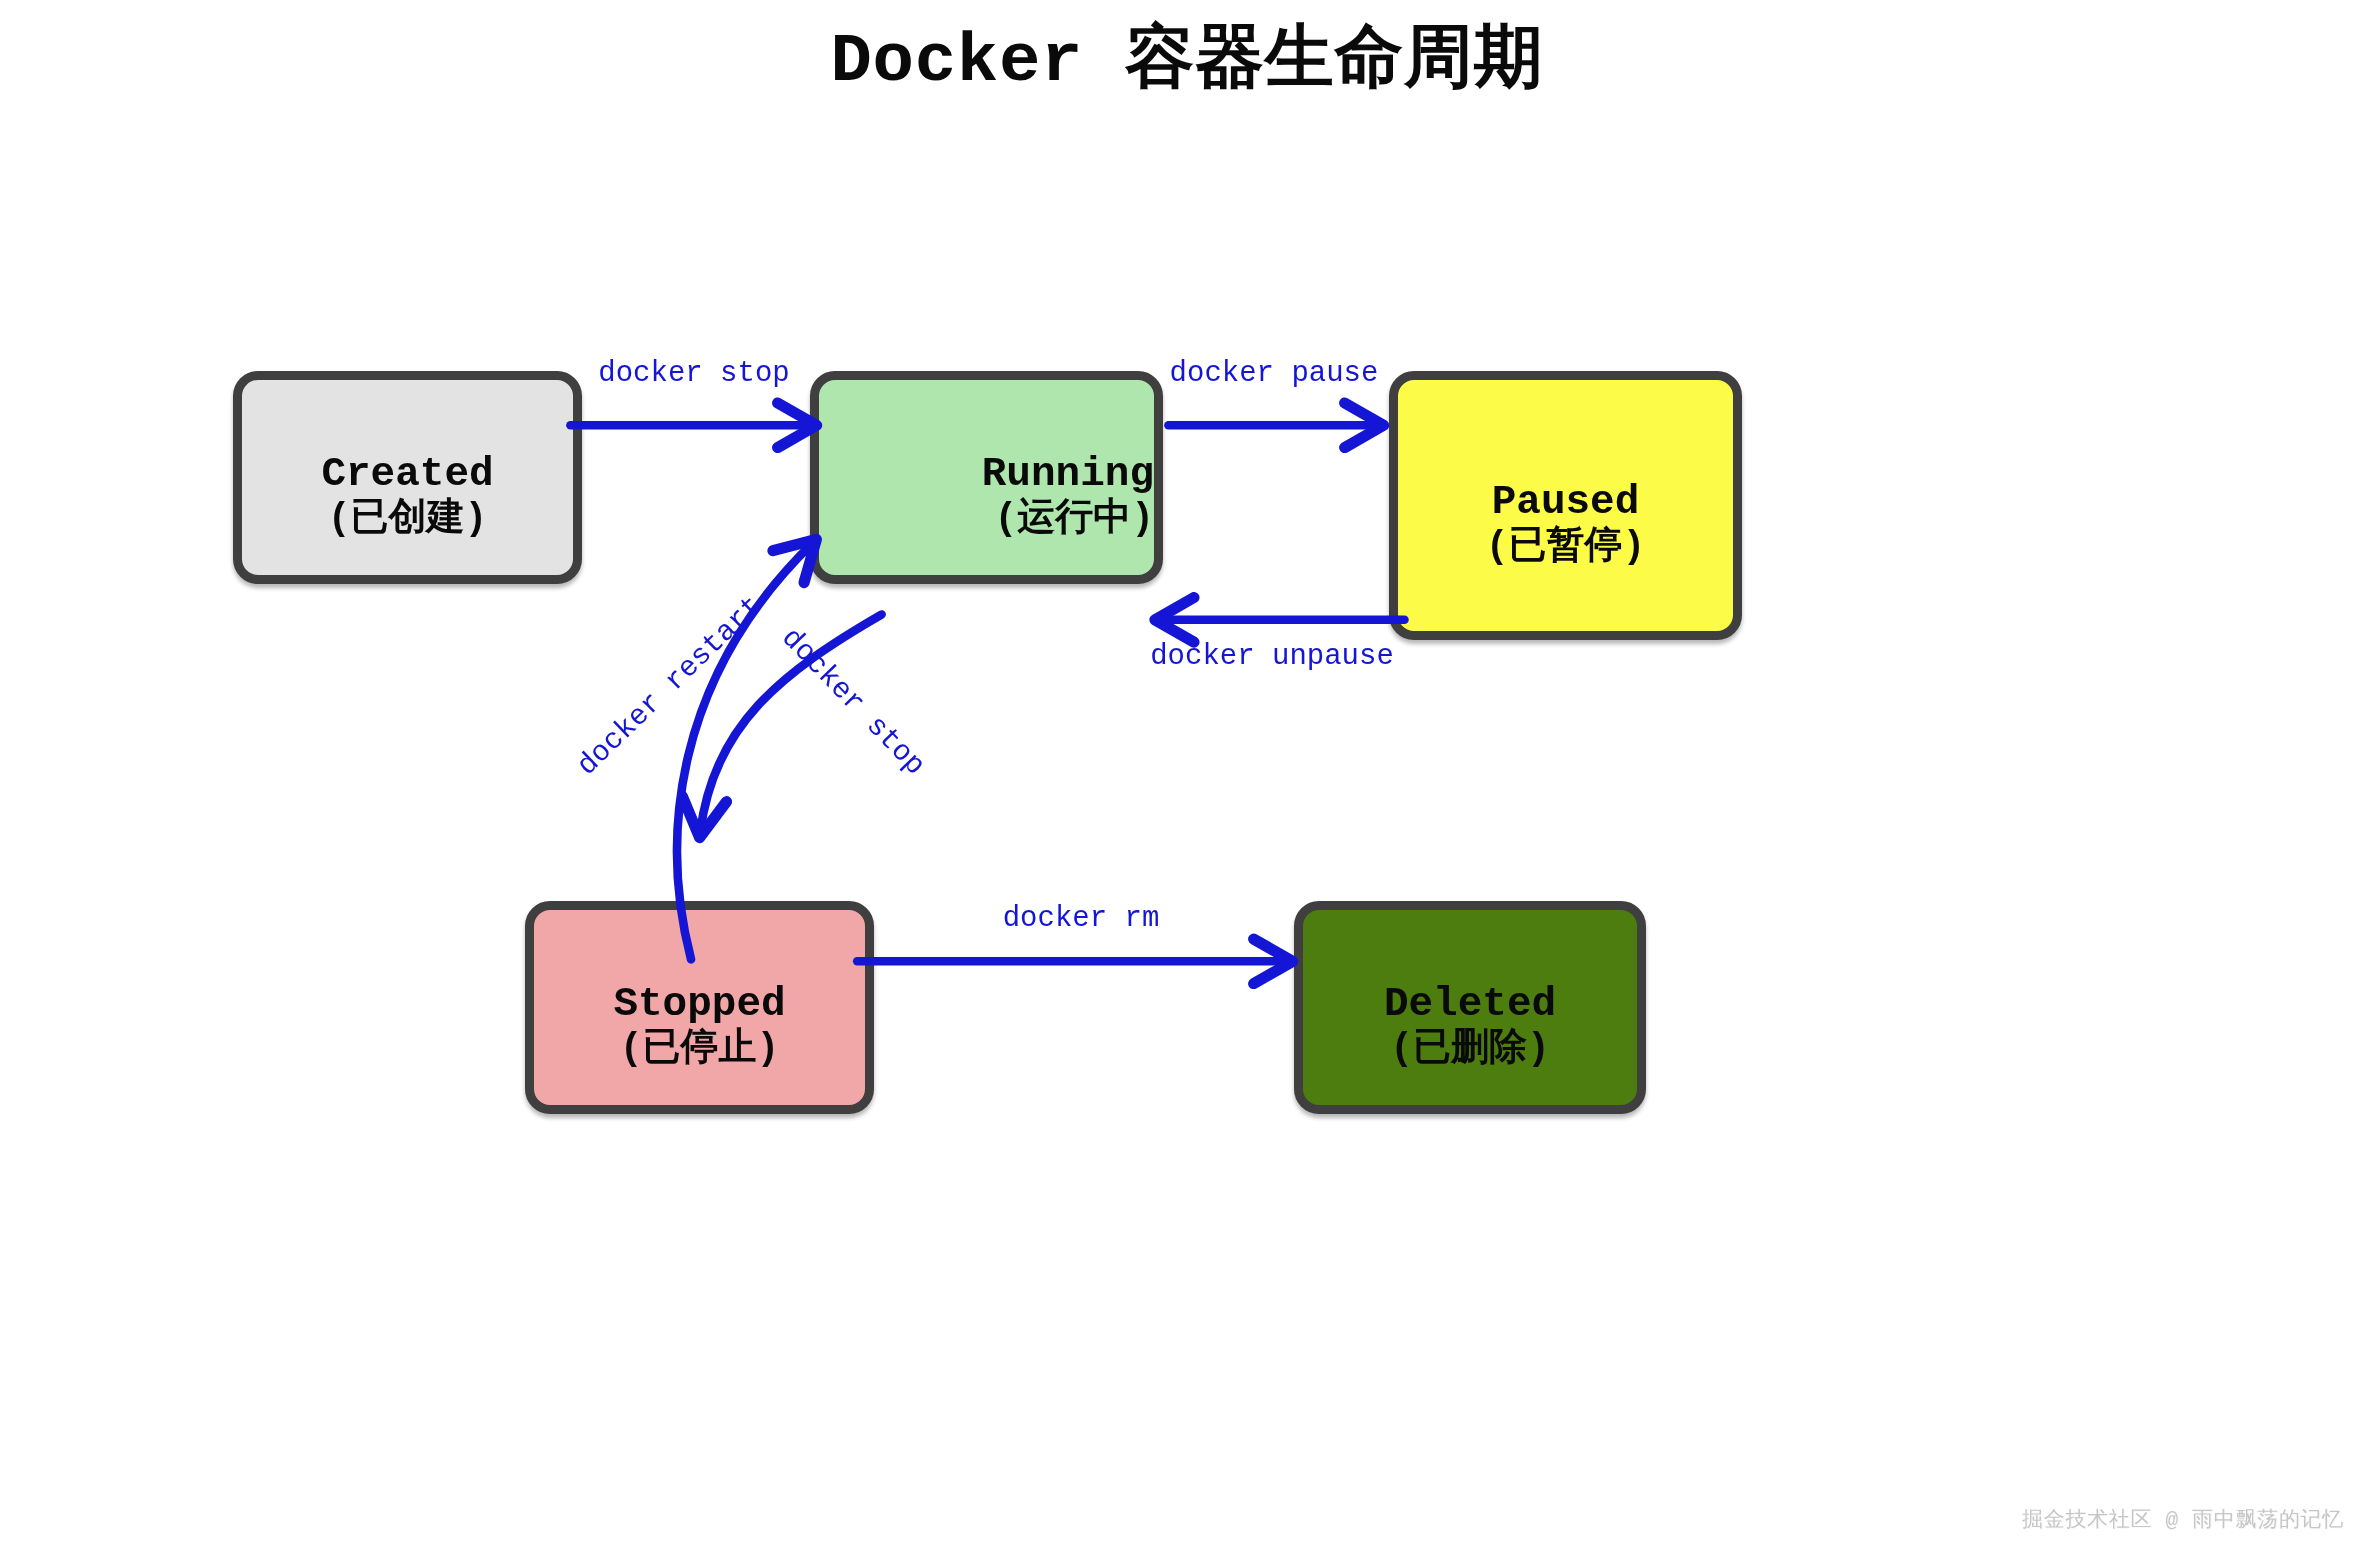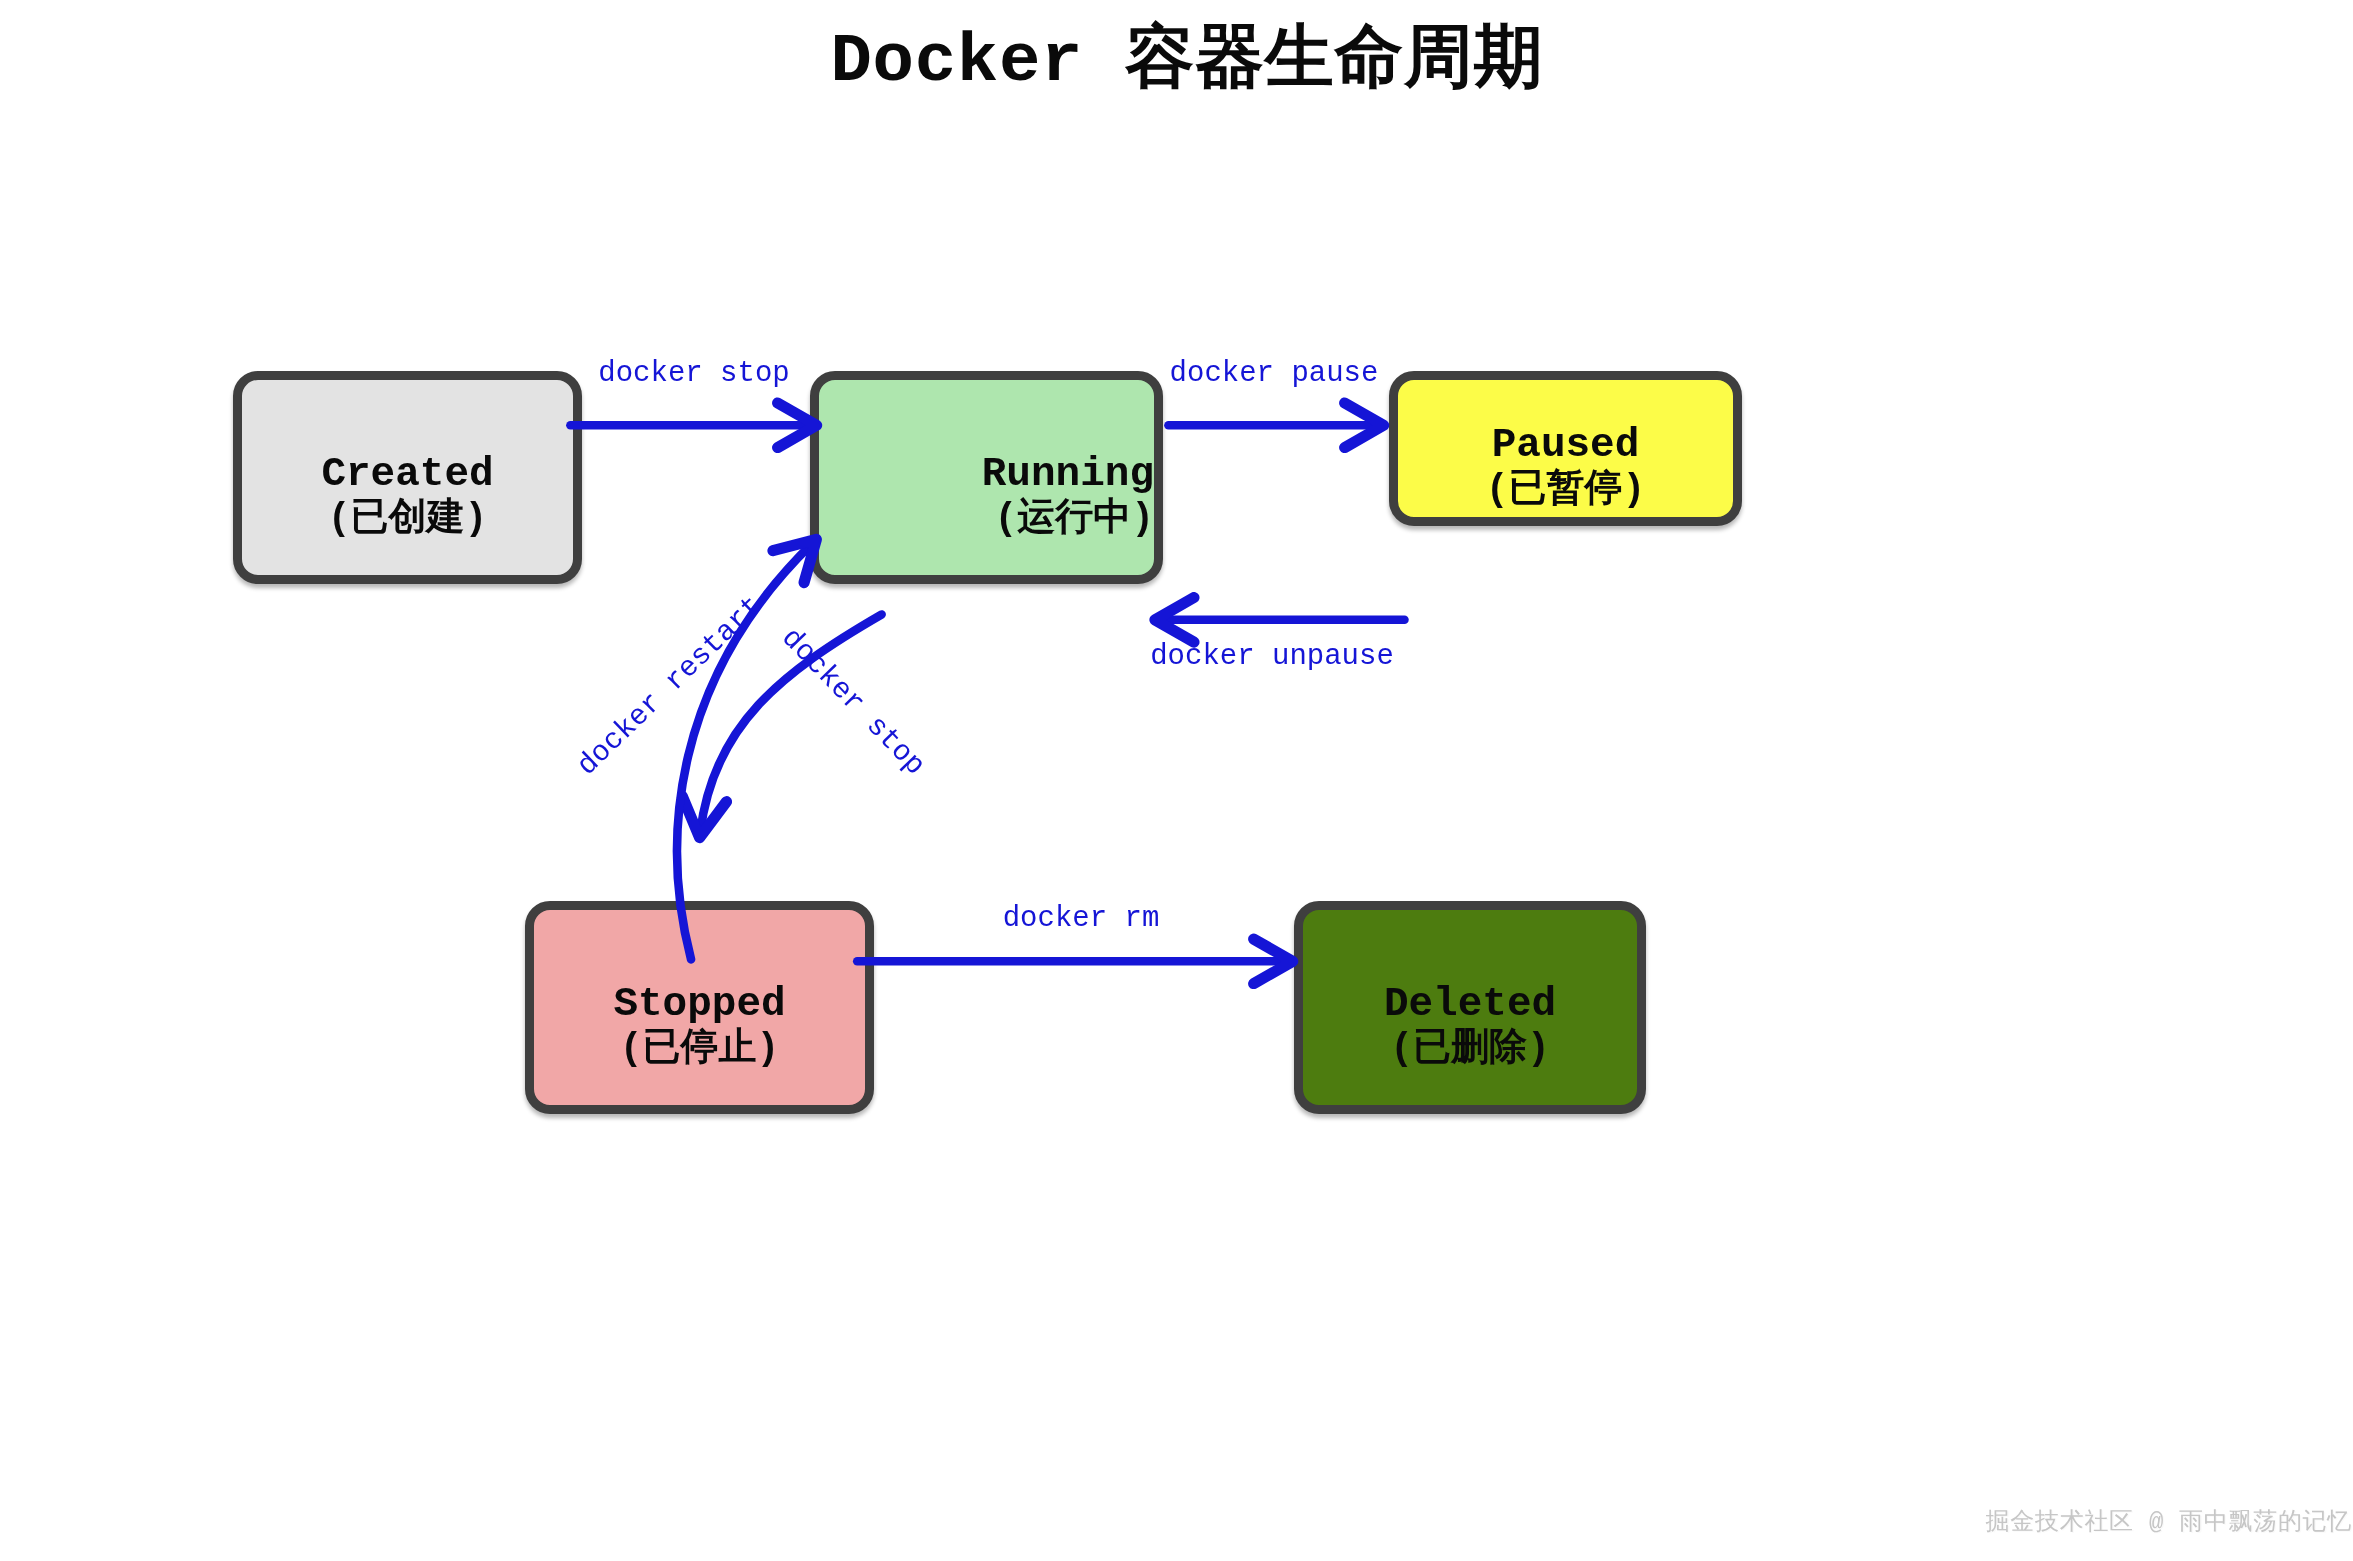--- a/index.html
+++ b/index.html
@@ -27,21 +27,21 @@
     box-shadow:0 4px 4.6px rgba(0,0,0,0.28);
   }
   .node .label{
     font-size:41px;font-weight:bold;color:#0a0a0a;line-height:1.1;
   }
   .node .sublabel{
     font-size:38px;font-weight:bold;color:#0a0a0a;line-height:1.15;
   }
   .node-created{left:233px;top:371px;width:349px;height:213px;}
   .node-running{left:810px;top:371px;width:353px;height:213px;}
-  .node-paused{left:1389px;top:371px;width:353px;height:155px;}
+  .node-paused{left:1389px;top:371px;width:353px;height:269px;}
   .node-stopped{left:525px;top:901px;width:349px;height:213px;}
   .node-deleted{left:1294px;top:901px;width:352px;height:213px;}
 
   #edges-svg{
     position:absolute;left:0;top:0;width:2354px;height:1562px;
     pointer-events:none;
   }
   #edges-svg path.edge{
     fill:none;
     stroke:var(--arrow,#1515d6);
@@ -64,22 +64,22 @@
   .edge-label.rot-stop{transform:translate(-50%,-50%) rotate(46deg);}
   .lbl-start{left:694px;top:373px;}
   .lbl-pause{left:1274px;top:373px;}
   .lbl-unpause{left:1272px;top:656px;}
   .lbl-rm{left:1081px;top:918px;}
   .lbl-restart{left:670px;top:686px;}
   .lbl-stop{left:853px;top:702px;}
 
   .watermark{
     position:absolute;
-    right:22px;top:1505px;
-    font-size:24px;
+    right:30px;top:1505px;
+    font-size:21px;
     color:var(--watermark,#c6c6c6);
     text-shadow:1.3px 1.3px 0 #fafafa;
     letter-spacing:0.7px;
   }
 </style>
 </head>
 <body>
 
 <div id="canvas">
 

